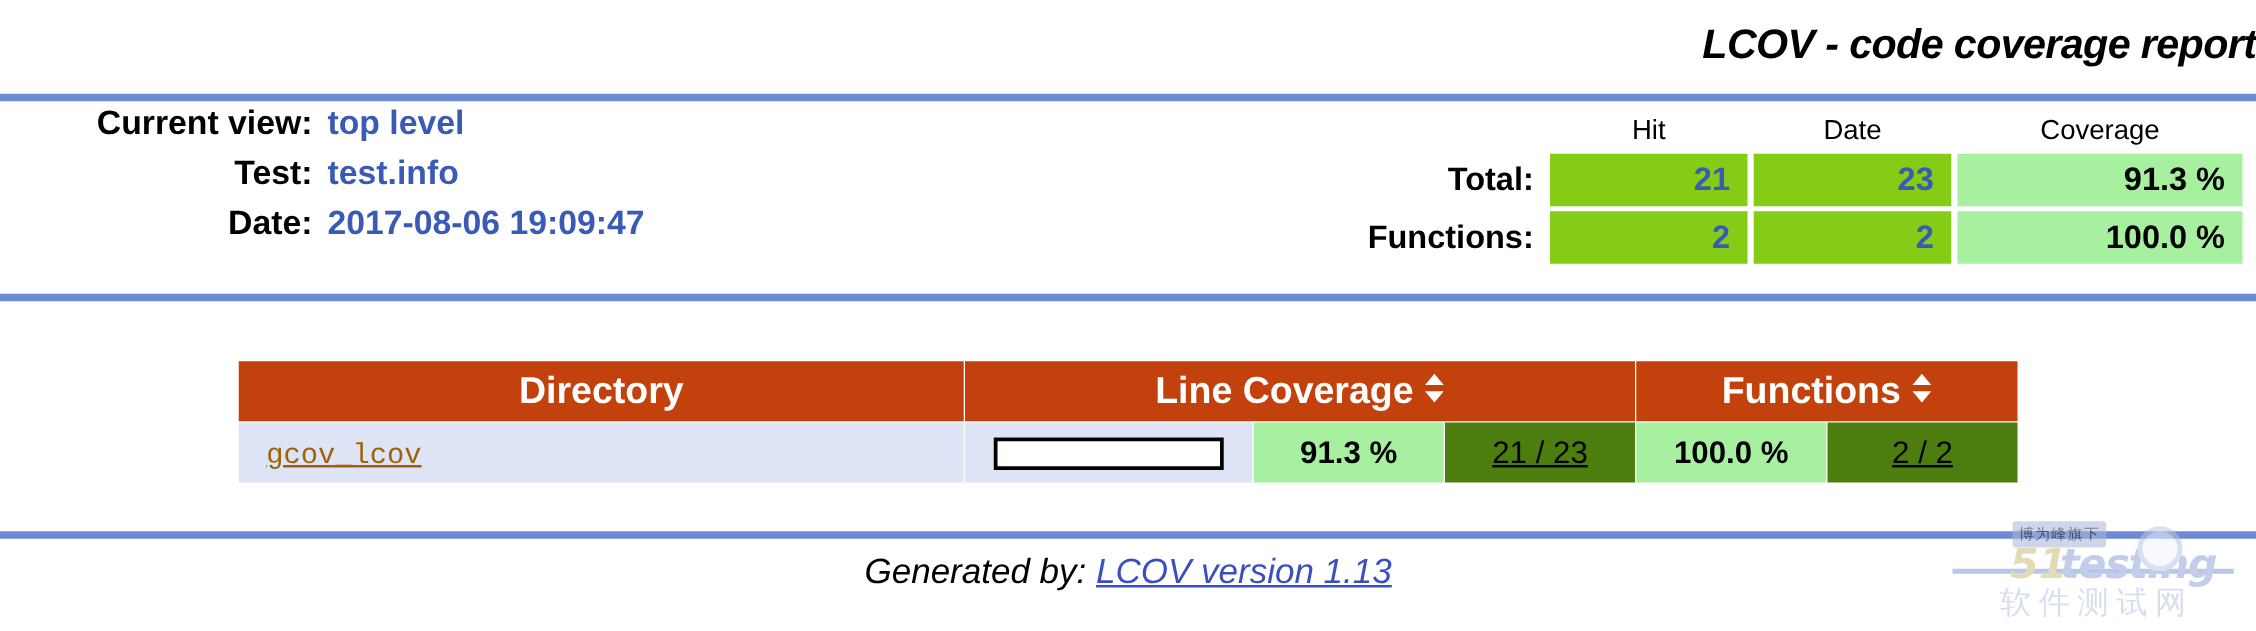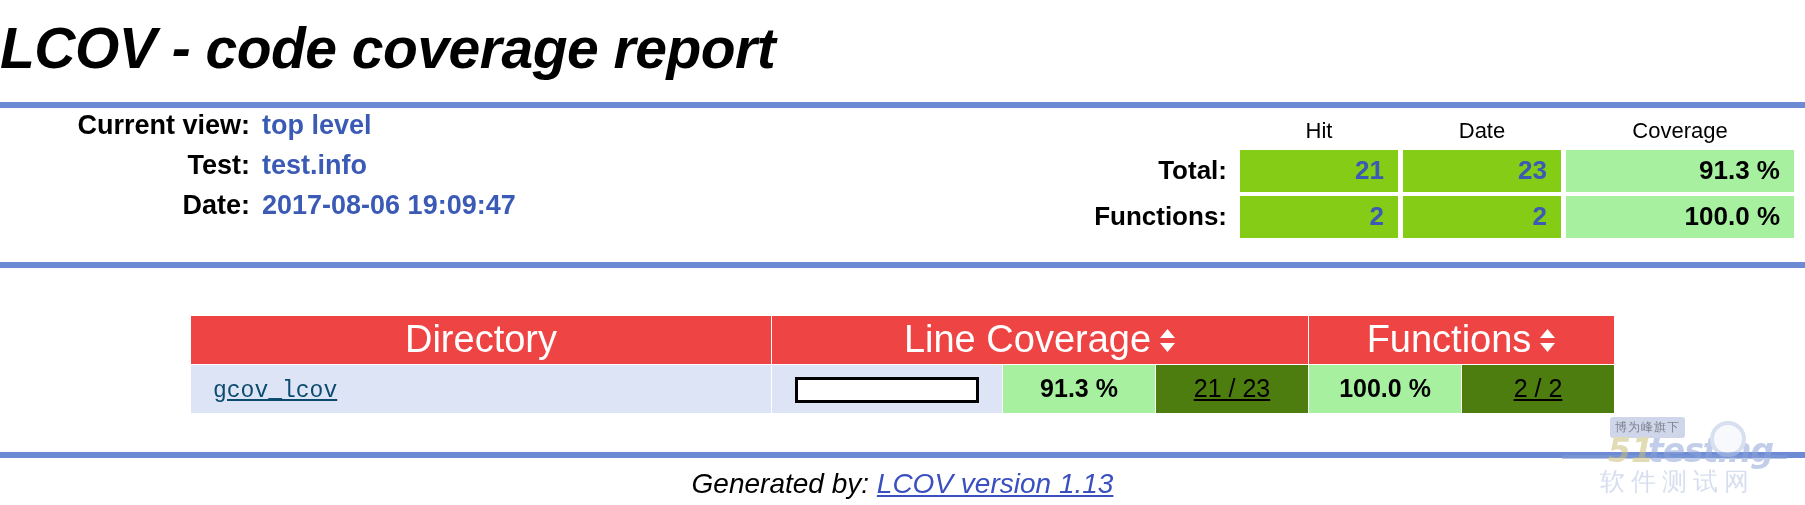--- a/index.html
+++ b/index.html
@@ -11,29 +11,30 @@
     width: 1805px;
     height: 505px;
     font-family: "Liberation Sans", sans-serif;
     color: #000000;
     overflow: hidden;
     position: relative;
   }
 
   
   .title {
-    text-align: left;
+    text-align: right;
     font-family: "Liberation Sans", sans-serif;
-    font-size: 57px;
+    font-size: 33px;
     font-weight: bold;
     font-style: italic;
     letter-spacing: -0.5px;
     color: #000000;
     padding-top: 17px;
     line-height: 1.1;
+    margin-left: 44px;
   }
 
   
   .ruler {
     height: 6px;
     background: #6d8bd4;
     width: 100%;
   }
   .ruler-top   { margin-top: 22px; }
   .ruler-mid   { margin-top: 20px; }
@@ -116,24 +117,24 @@
     display: flex;
     justify-content: center;
     margin-top: 47px;
   }
   table.dirtable {
     border-collapse: separate;
     border-spacing: 1px 1px;
     width: 1425px;
   }
   table.dirtable th {
-    background: #ef4444;
+    background: #c2410c;
     color: #ffffff;
-    font-size: 38px;
-    font-weight: normal;
+    font-size: 30px;
+    font-weight: bold;
     text-align: center;
     height: 48px;
     padding: 0 8px;
     white-space: nowrap;
   }
   .sort-icon {
     display: inline-block;
     margin-left: 8px;
     vertical-align: -1px;
     line-height: 1;
@@ -144,21 +145,21 @@
     white-space: nowrap;
   }
   td.cell-dir {
     background: #dde4f5;
     padding-left: 22px;
     text-align: left;
   }
   td.cell-dir a {
     font-family: "Liberation Mono", monospace;
     font-size: 23px;
-    color: #0c4a6e;
+    color: #a16207;
     text-decoration: underline;
   }
   td.cell-bar {
     background: #dde4f5;
     text-align: center;
     width: 210px;
     padding: 0 10px;
   }
   .bar-outer {
     display: inline-block;

